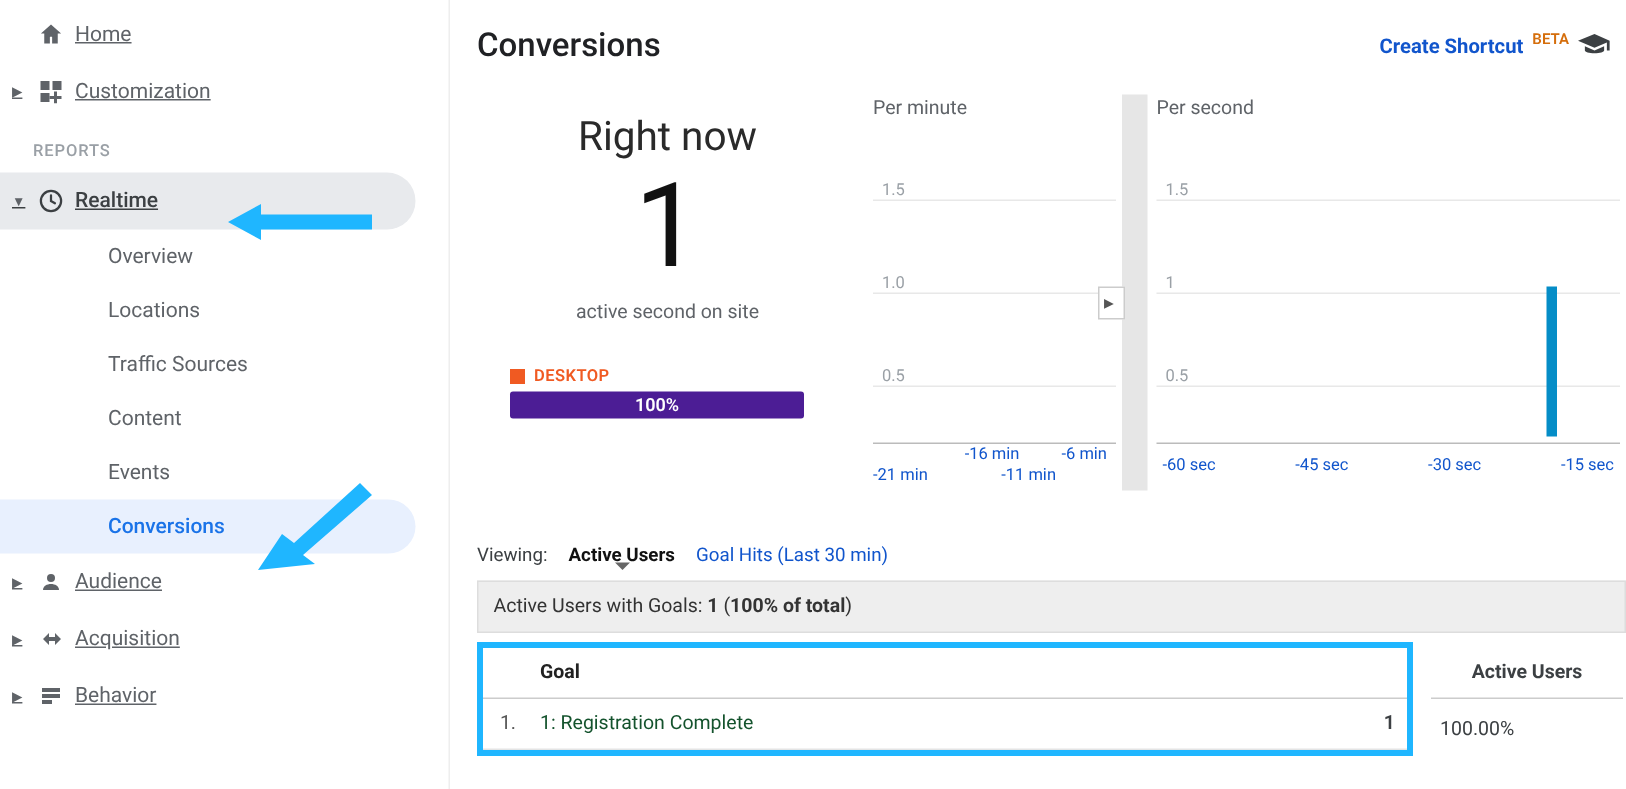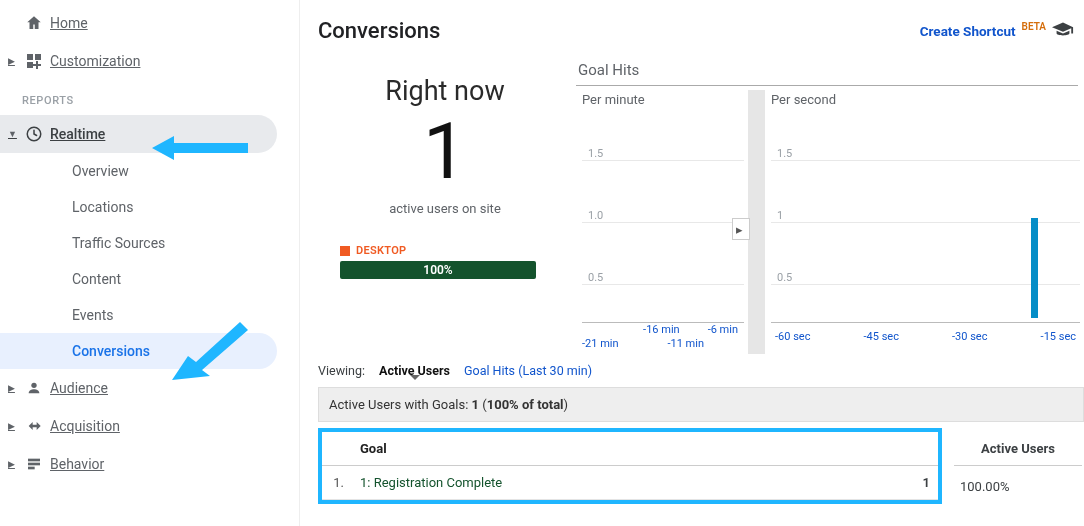--- a/index.html
+++ b/index.html
@@ -86,21 +86,21 @@
     width: 254px;
     padding: 10px 0 0 0;
     text-align: center;
   }
   .rightnow h2 { font-size: 27px; font-weight: 400; color: #2a2a2a; margin-top: 6px; margin-bottom: 2px; }
   .rightnow .bignum { font-size: 78px; font-weight: 400; color: #111; line-height: 1; margin-top: 6px; }
   .rightnow .caption { font-size: 13px; color: #5f6368; margin-top: 10px; }
   .device-block { text-align: left; padding: 28px 0 0 22px; }
   .device-legend { display: flex; align-items: center; gap: 6px; font-size: 11px; font-weight: 600; letter-spacing: .3px; color: #f05a22; }
   .device-legend .swatch { width: 10px; height: 10px; background: #f05a22; }
-  .device-bar { margin-top: 4px; width: 196px; height: 18px; background: #14532d; color: #fff; font-size: 12px; font-weight: 600; display: flex; align-items: center; justify-content: center; border-radius: 2px; }
+  .device-bar { margin-top: 4px; width: 196px; height: 18px; background: #4c1d95; color: #fff; font-size: 12px; font-weight: 600; display: flex; align-items: center; justify-content: center; border-radius: 2px; }
 
   .charts-wrap { flex: 1; min-width: 0; }
   .sec-title { font-size: 15px; color: #5f6368; border-bottom: 1px solid #aaa; padding: 2px 0 6px 2px; margin-right: 6px; }
   .charts { display: flex; height: 264px; gap: 0; margin-top: 4px; position: relative; }
   .chart { position: relative; flex: 1; min-width: 0; }
   .chart-label { position: absolute; top: 2px; left: 6px; font-size: 13px; color: #5f6368; }
   .gridline { position: absolute; left: 6px; right: 4px; border-top: 1px solid #e8e8e8; }
   .gridline.z { border-top-color: #bbb; }
   .gl-label { position: absolute; left: 6px; font-size: 11px; color: #9aa0a6; transform: translateY(-14px); }
   .xaxis { position: absolute; left: 6px; right: 4px; bottom: 4px; display: flex; color: #15c; font-size: 11px; }
@@ -260,32 +260,31 @@
           </svg>
       </span>
     </div>
   </div>
 
   <div class="panel-top">
 
     <div class="rightnow">
       <h2>Right now</h2>
       <div class="bignum">1</div>
-      <div class="caption">active users on site</div>
+      <div class="caption">active second on site</div>
       <div class="device-block">
         <div class="device-legend">
           <span class="swatch"></span>
           <span>DESKTOP</span>
         </div>
         <div class="device-bar">100%</div>
       </div>
     </div>
 
     <div class="charts-wrap">
-      <div class="sec-title">Goal Hits</div>
       <div class="charts">
 
         <div class="chart" style="flex:0 0 172px;">
           <div class="chart-label">Per minute</div>
           <div class="gridline" style="top:70px;">
               <span class="gl-label">1.5</span>
             </div>
           <div class="gridline" style="top:132px;">
               <span class="gl-label">1.0</span>
             </div>

